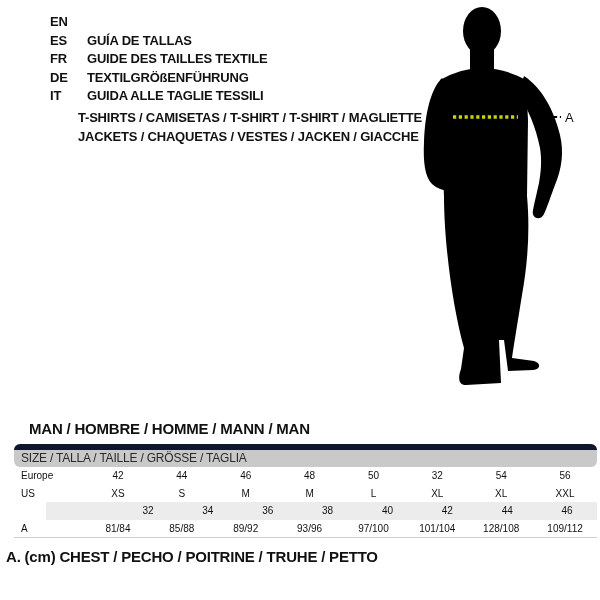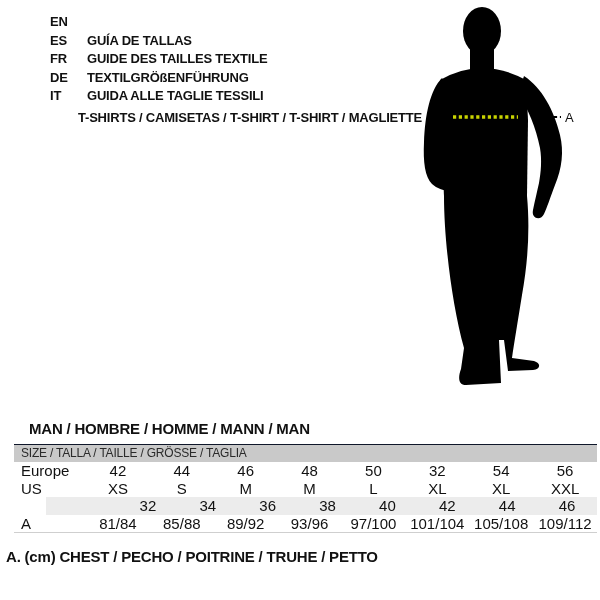--- a/index.html
+++ b/index.html
@@ -23,24 +23,24 @@
   .figure{position:absolute;left:400px;top:0;width:200px;height:400px;}
   .figure svg{display:block;}
   .measure-label{font-family:"Liberation Sans", sans-serif;font-size:13px;fill:#111;}
 
   
   .section-title{position:absolute;left:29px;top:420px;font-weight:bold;font-size:15px;letter-spacing:-0.2px;}
 
   
   .size-table{position:absolute;left:14px;top:444px;width:583px;border-bottom:1px solid #cfcfcf;}
   .thead{
-    background:#c9c9c9;border-top:1px solid #0f172a;height:17px;line-height:17px;
-    font-size:12px;color:#2a2a2a;padding-left:7px;letter-spacing:-0.2px;
+    background:#c9c9c9;border-top:6px solid #0f172a;height:17px;line-height:17px;
+    font-size:12px;color:#2a2a2a;padding-left:7px;letter-spacing:-0.2px;border-radius:6px;
   }
-  .trow{display:grid;grid-template-columns:72px repeat(8,1fr);height:17.5px;line-height:17.5px;font-size:15px;}
+  .trow{display:grid;grid-template-columns:72px repeat(8,1fr);height:17.5px;line-height:17.5px;font-size:10px;}
   .trow.alt{background:#ececec;margin-left:32px;}
   .trow .lbl{text-align:left;padding-left:7px;}
   .trow .val{text-align:center;}
 
   
   .footnote{position:absolute;left:6px;top:548px;font-weight:bold;font-size:15px;letter-spacing:-0.2px;}
 </style>
 </head>
 <body>
 
@@ -63,20 +63,21 @@
       <span class="lang-label">TEXTILGRÖßENFÜHRUNG</span>
     </div>
     <div class="lang-row">
       <span class="lang-code">IT</span>
       <span class="lang-label">GUIDA ALLE TAGLIE TESSILI</span>
     </div>
   </div>
 
   <div class="cat-block">
     <div class="cat-line">T-SHIRTS / CAMISETAS / T-SHIRT / T-SHIRT / MAGLIETTE</div>
+    <div class="cat-line">JACKETS / CHAQUETAS / VESTES / JACKEN / GIACCHE</div>
   </div>
 
   <div class="figure">
     <svg width="200" height="400" viewBox="0 0 200 400" xmlns="http://www.w3.org/2000/svg">
       <g fill="#000000">
         <ellipse cx="82" cy="31" rx="19" ry="24"></ellipse>
         <rect x="70" y="40" width="24" height="32"></rect>
         <path d="M40,80 Q82,56 126,80 L128,120 L127,196 L44,196 L40,120 Z"></path>
         <path d="M42,78 C30,90 25,115 24,142 C23,162 25,177 32,184 C40,191 52,193 57,188 L58,172 C50,164 46,152 44,138 C43,120 44,100 48,88 Z"></path>
         <path d="M124,76 C142,88 154,110 160,135 C164,152 162,168 155,185 C150,198 147,208 144,214 C141,221 131,219 133,210 C135,200 137,192 139,183 C141,172 142,160 140,148 C136,128 128,108 118,94 Z"></path>
@@ -130,20 +131,20 @@
     </div>
 
     <div class="trow">
       <span class="lbl">A</span>
       <span class="val">81/84</span>
       <span class="val">85/88</span>
       <span class="val">89/92</span>
       <span class="val">93/96</span>
       <span class="val">97/100</span>
       <span class="val">101/104</span>
-      <span class="val">105/108</span>
+      <span class="val">128/108</span>
       <span class="val">109/112</span>
     </div>
   </div>
 
   <div class="footnote">A. (cm) CHEST / PECHO / POITRINE / TRUHE / PETTO</div>
 
 </div>
 
 </body></html>

